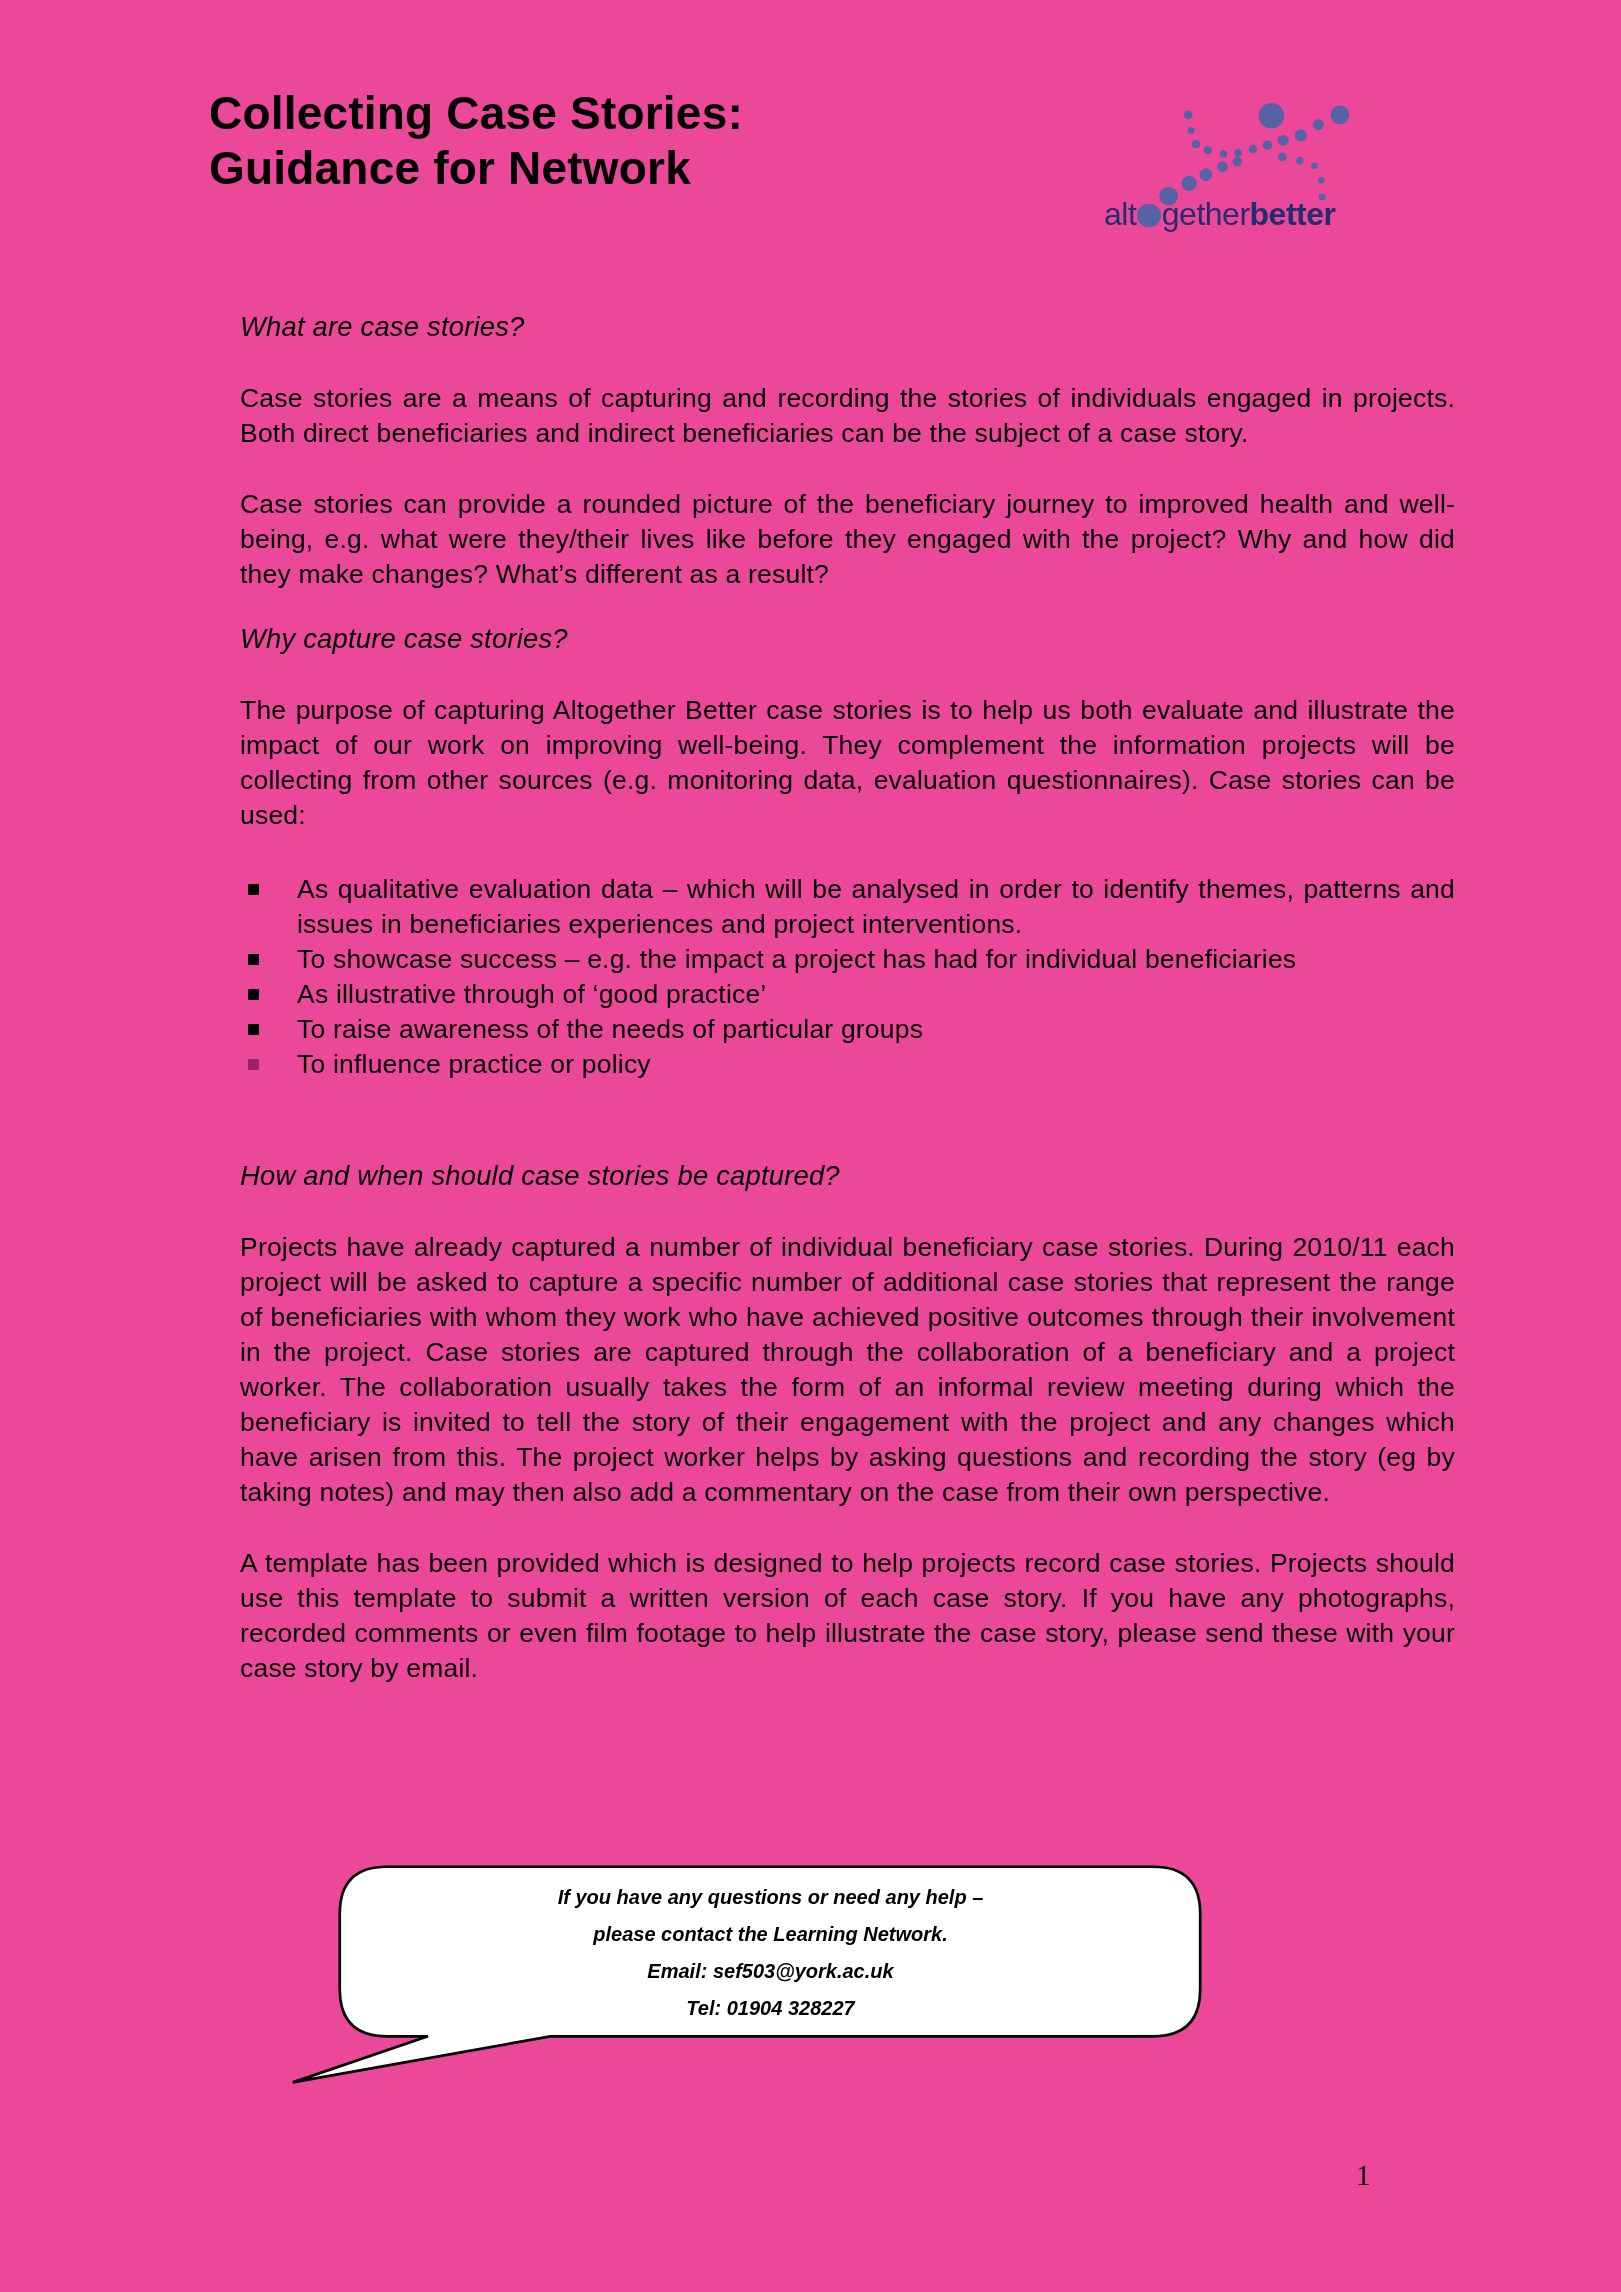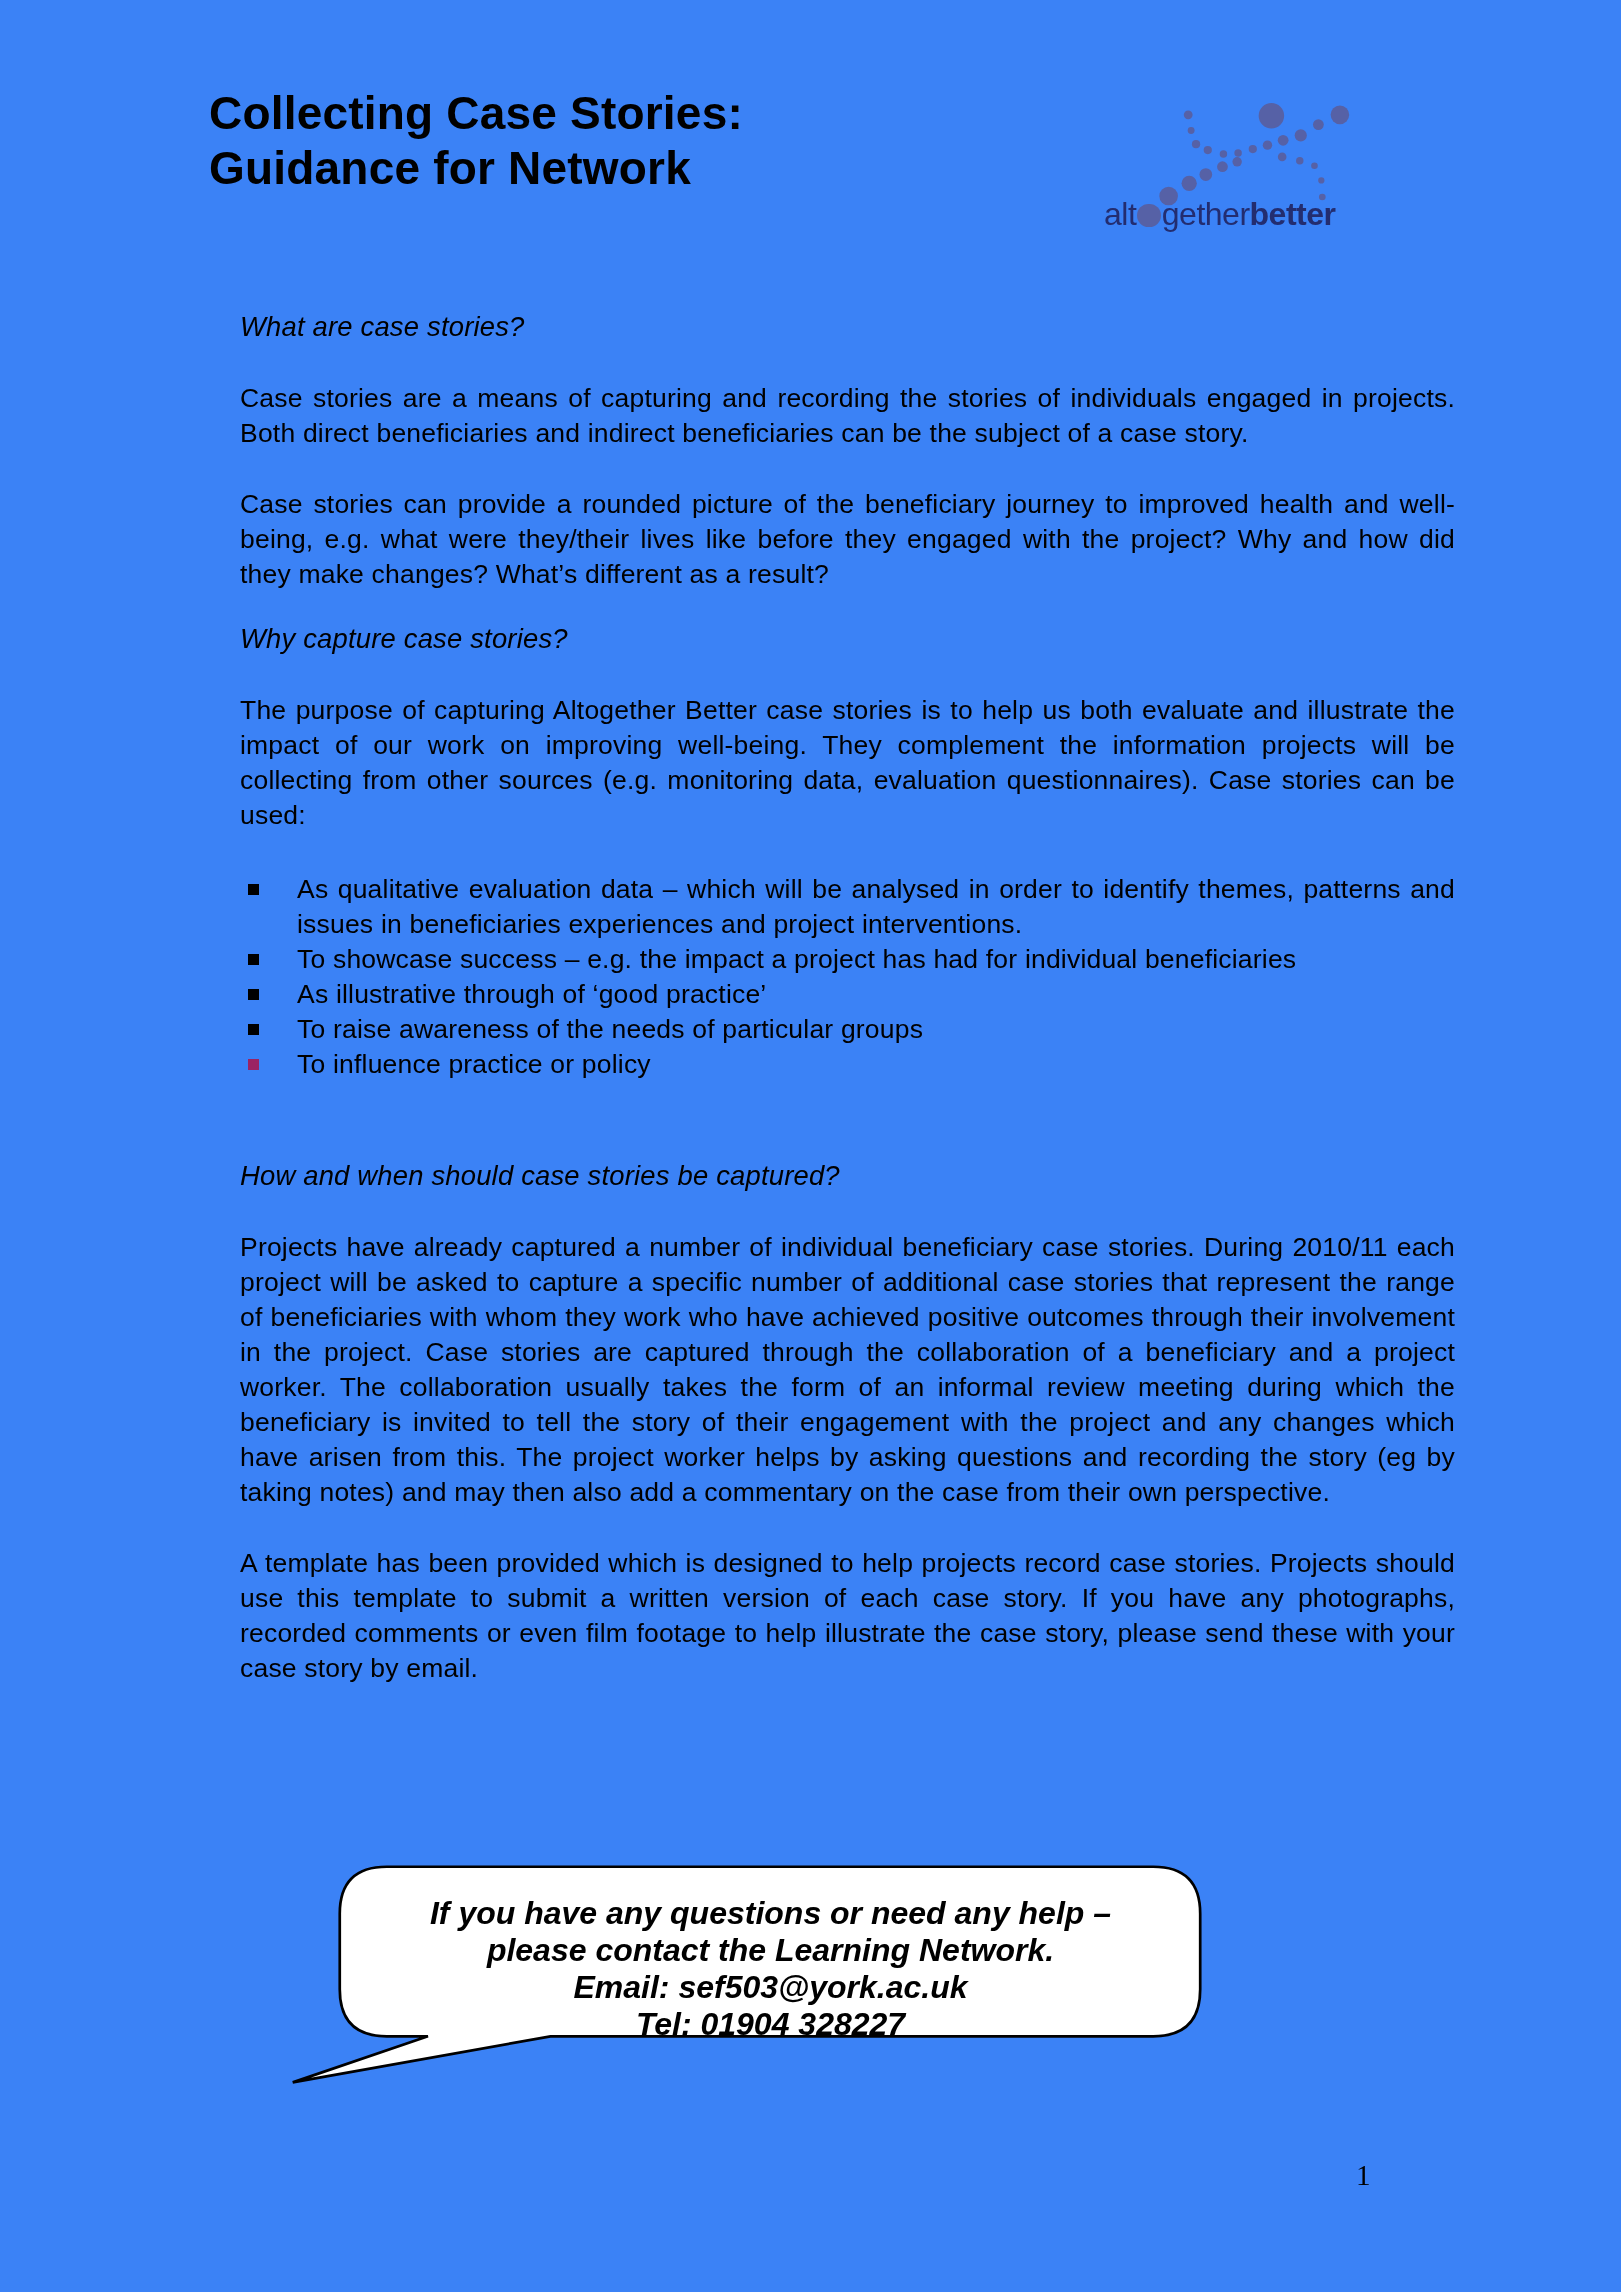--- a/index.html
+++ b/index.html
@@ -1,20 +1,20 @@
 <!DOCTYPE html>
 <html style="--logo-dots: #5661A6; --logo-text: #232D70;"><head>
 <meta charset="utf-8">
 <style>
   html, body { margin: 0; padding: 0; background: #ffffff; }
   .page {
     position: relative;
     width: 1621px;
     height: 2293px;
-    background: #3b82f6;
+    background: #ec4899;
     font-family: "Liberation Sans", sans-serif;
     color: #000000;
     overflow: hidden;
   }
 
   
   .doc-title {
     position: absolute;
     left: 209px;
     top: 86px;
@@ -94,26 +94,25 @@
   }
 
   
   .callout-svg { position: absolute; left: 274px; top: 1855px; width: 941px; height: 245px; }
   .callout-text {
     position: absolute;
     left: 340px;
     top: 1879px;
     width: 861px;
     text-align: center;
-    font-size: 32px;
+    font-size: 20px;
     line-height: 37px;
     font-weight: bold;
     font-style: italic;
     color: #000000;
-    margin-top: 16px;
   }
 
   .page-number {
     position: absolute;
     left: 1356px;
     top: 2159px;
     font-family: "Liberation Serif", serif;
     font-size: 29px;
     color: #000000;
   }

